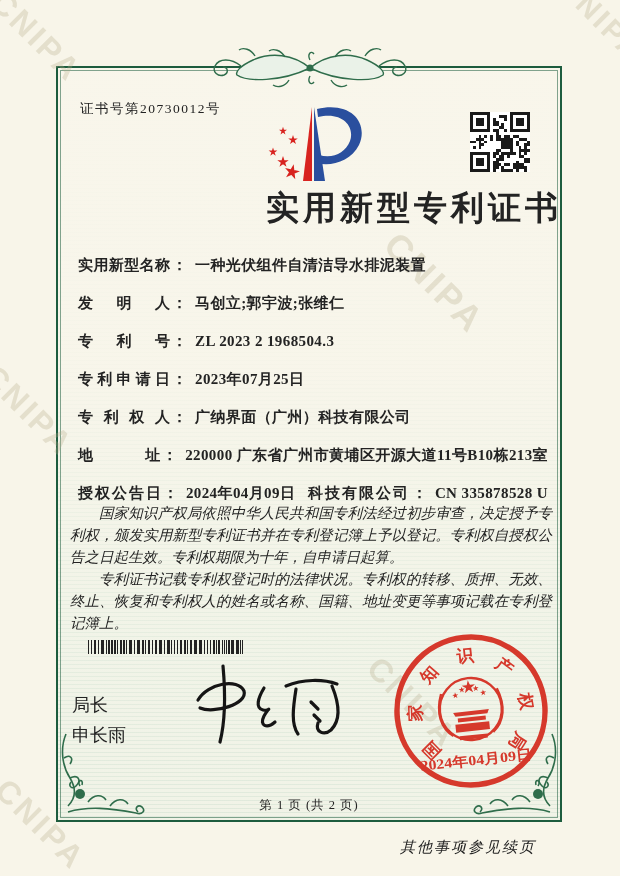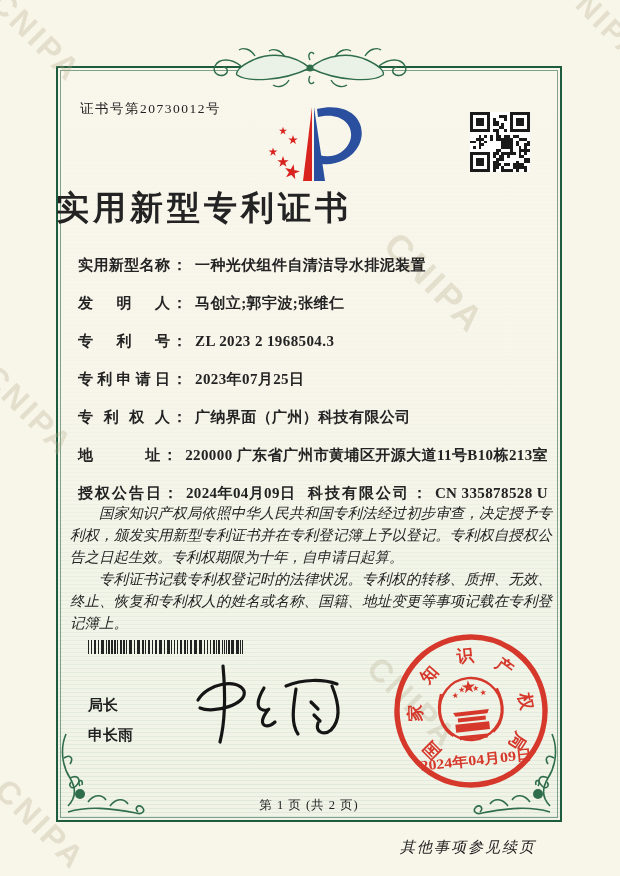--- a/index.html
+++ b/index.html
@@ -19,39 +19,39 @@
       linear-gradient(180deg, rgba(249,246,235,.97) 0%, rgba(249,246,235,.85) 40%, rgba(242,245,233,.35) 75%, rgba(235,241,228,.05) 100%),
       repeating-linear-gradient(180deg,#dfe9db 0px,#dfe9db 1px,#f1f3e7 1px,#f1f3e7 4px);}
   .frame::after{content:"";position:absolute;inset:2px;border:1px solid rgba(29,92,62,.55);}
 
   .orn{position:absolute;z-index:3;}
   .content{position:absolute;z-index:4;}
 
   .cert-no{left:80px;top:100px;font-size:13.5px;letter-spacing:1.5px;}
   .logo{left:245px;top:103px;}
   .qr{left:470px;top:112px;}
-  .title{left:56px;top:186px;width:506px;text-align:left;
+  .title{left:56px;top:186px;width:506px;text-align:right;
          font-size:33px;font-weight:bold;letter-spacing:4px;}
 
   .fields{left:78px;top:246px;width:470px;font-size:15px;}
   .frow{height:38px;display:flex;align-items:center;white-space:nowrap;font-weight:bold;}
   .flabel{display:inline-block;width:92px;text-align:justify;text-align-last:justify;}
   .fcolon{display:inline-block;margin:0 8px 0 2px;}
   .fvalue{letter-spacing:.4px;}
   .fvalue.fixed{display:inline-block;width:122px;}
   .flabel2{letter-spacing:2px;margin-left:12px;}
 
   .bodytext{left:70px;top:502px;width:482px;font-size:14.5px;line-height:22px;
             font-style:italic;text-align:justify;}
   .bodytext p{margin:0;text-indent:2em;}
 
   .barcode{left:88px;top:640px;}
 
-  .director{left:88px;top:690px;font-family:"Liberation Sans","DejaVu Sans",sans-serif;
-            font-size:15px;font-weight:700;line-height:30px;}
+  .director{left:72px;top:690px;font-family:"Liberation Sans","DejaVu Sans",sans-serif;
+            font-size:18px;font-weight:400;line-height:30px;}
   .sig{left:168px;top:658px;}
 
   .seal{left:391px;top:631px;width:160px;height:160px;transform:rotate(-6deg);opacity:.93;}
 
   .pageinfo{left:56px;top:797px;width:506px;text-align:center;font-size:12.5px;letter-spacing:1px;}
   .note{left:0;top:838px;width:536px;text-align:right;font-size:15px;
         font-style:italic;letter-spacing:2px;}
 </style>
 </head>
 <body>

